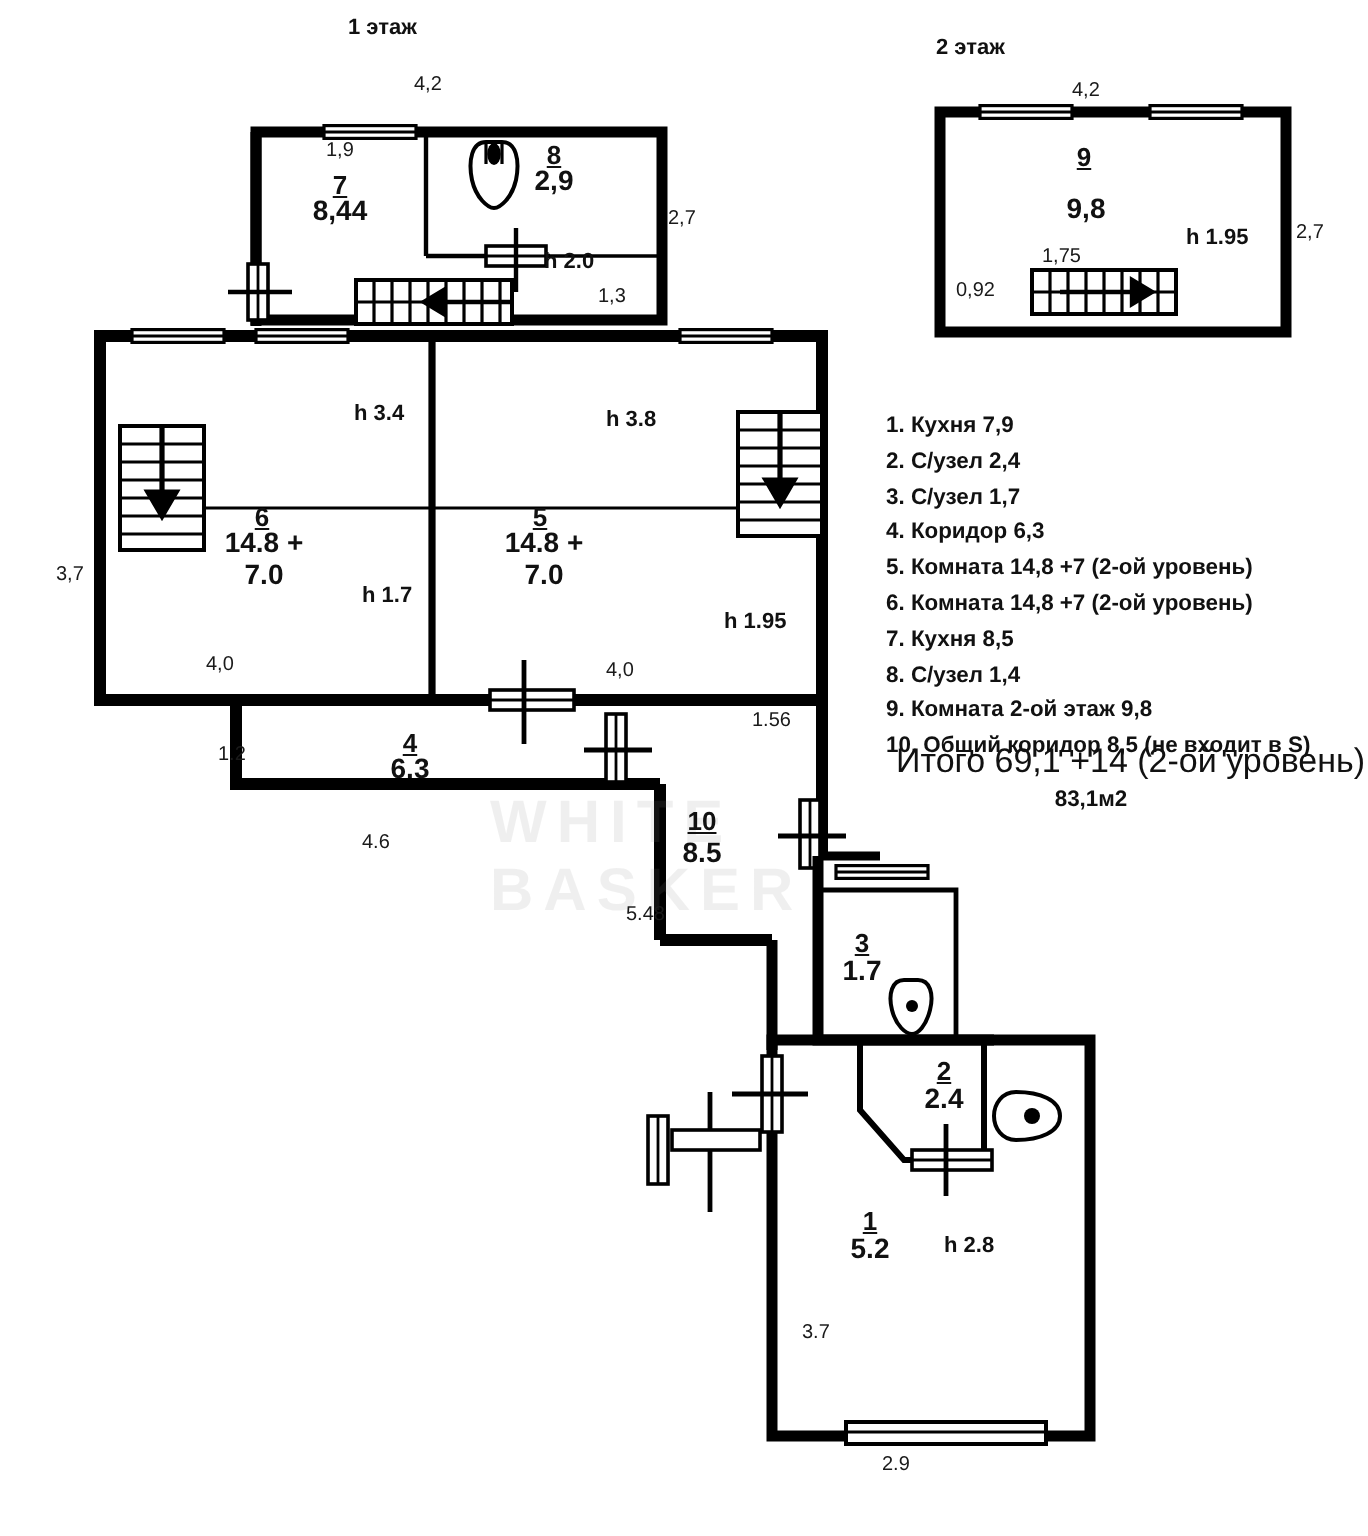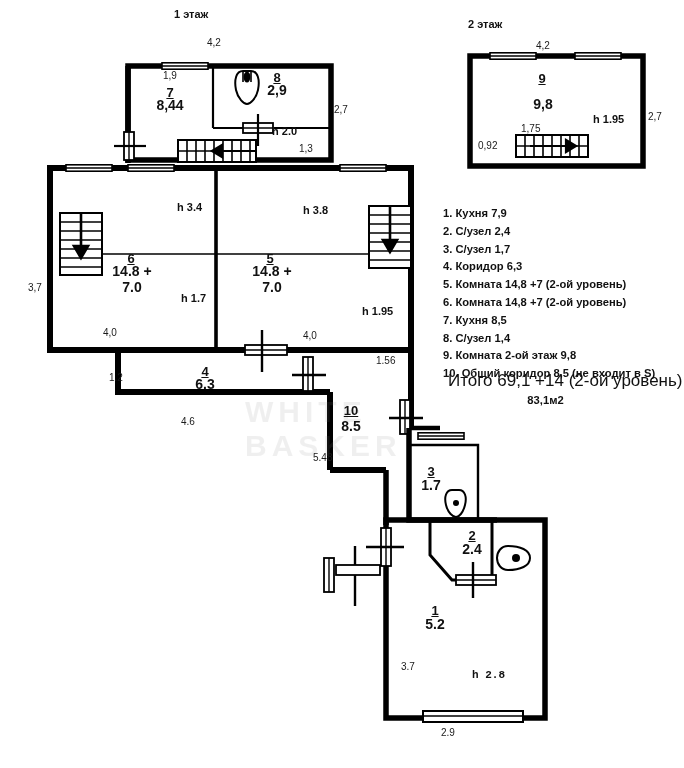--- a/index.html
+++ b/index.html
@@ -363,21 +363,21 @@
   <div class="txt dim-lbl" style="left:313px; top:428px;margin-top:25px;">5.48</div>
 
   <div class="txt room-num" style="left:418px; top:465px; width:26px;">3</div>
   <div class="txt room-area" style="left:412px; top:478px; width:38px;">1.7</div>
 
   <div class="txt room-num" style="left:459px; top:529px; width:26px;">2</div>
   <div class="txt room-area" style="left:452px; top:542px; width:40px;">2.4</div>
 
   <div class="txt room-num" style="left:421px; top:604px; width:28px;">1</div>
   <div class="txt room-area" style="left:414px; top:617px; width:42px;">5.2</div>
-  <div class="txt height-lbl" style="left:472px; top:670px;font-family:Liberation Mono, monospace;">h 2.8</div>
+  <div class="txt height-lbl" style="left:472px; top:618px;">h 2.8</div>
   <div class="txt dim-lbl" style="left:401px; top:662px;">3.7</div>
   <div class="txt dim-lbl" style="left:441px; top:728px;">2.9</div>
 
   <div class="txt dim-lbl" style="left:536px; top:41px;">4,2</div>
   <div class="txt room-num" style="left:528px; top:72px; width:28px;">9</div>
   <div class="txt room-area" style="left:523px; top:97px; width:40px;">9,8</div>
   <div class="txt height-lbl" style="left:593px; top:114px;">h 1.95</div>
   <div class="txt dim-lbl" style="left:648px; top:112px;">2,7</div>
   <div class="txt dim-lbl" style="left:521px; top:124px;text-align:center;">1,75</div>
   <div class="txt dim-lbl" style="left:478px; top:141px;">0,92</div>

